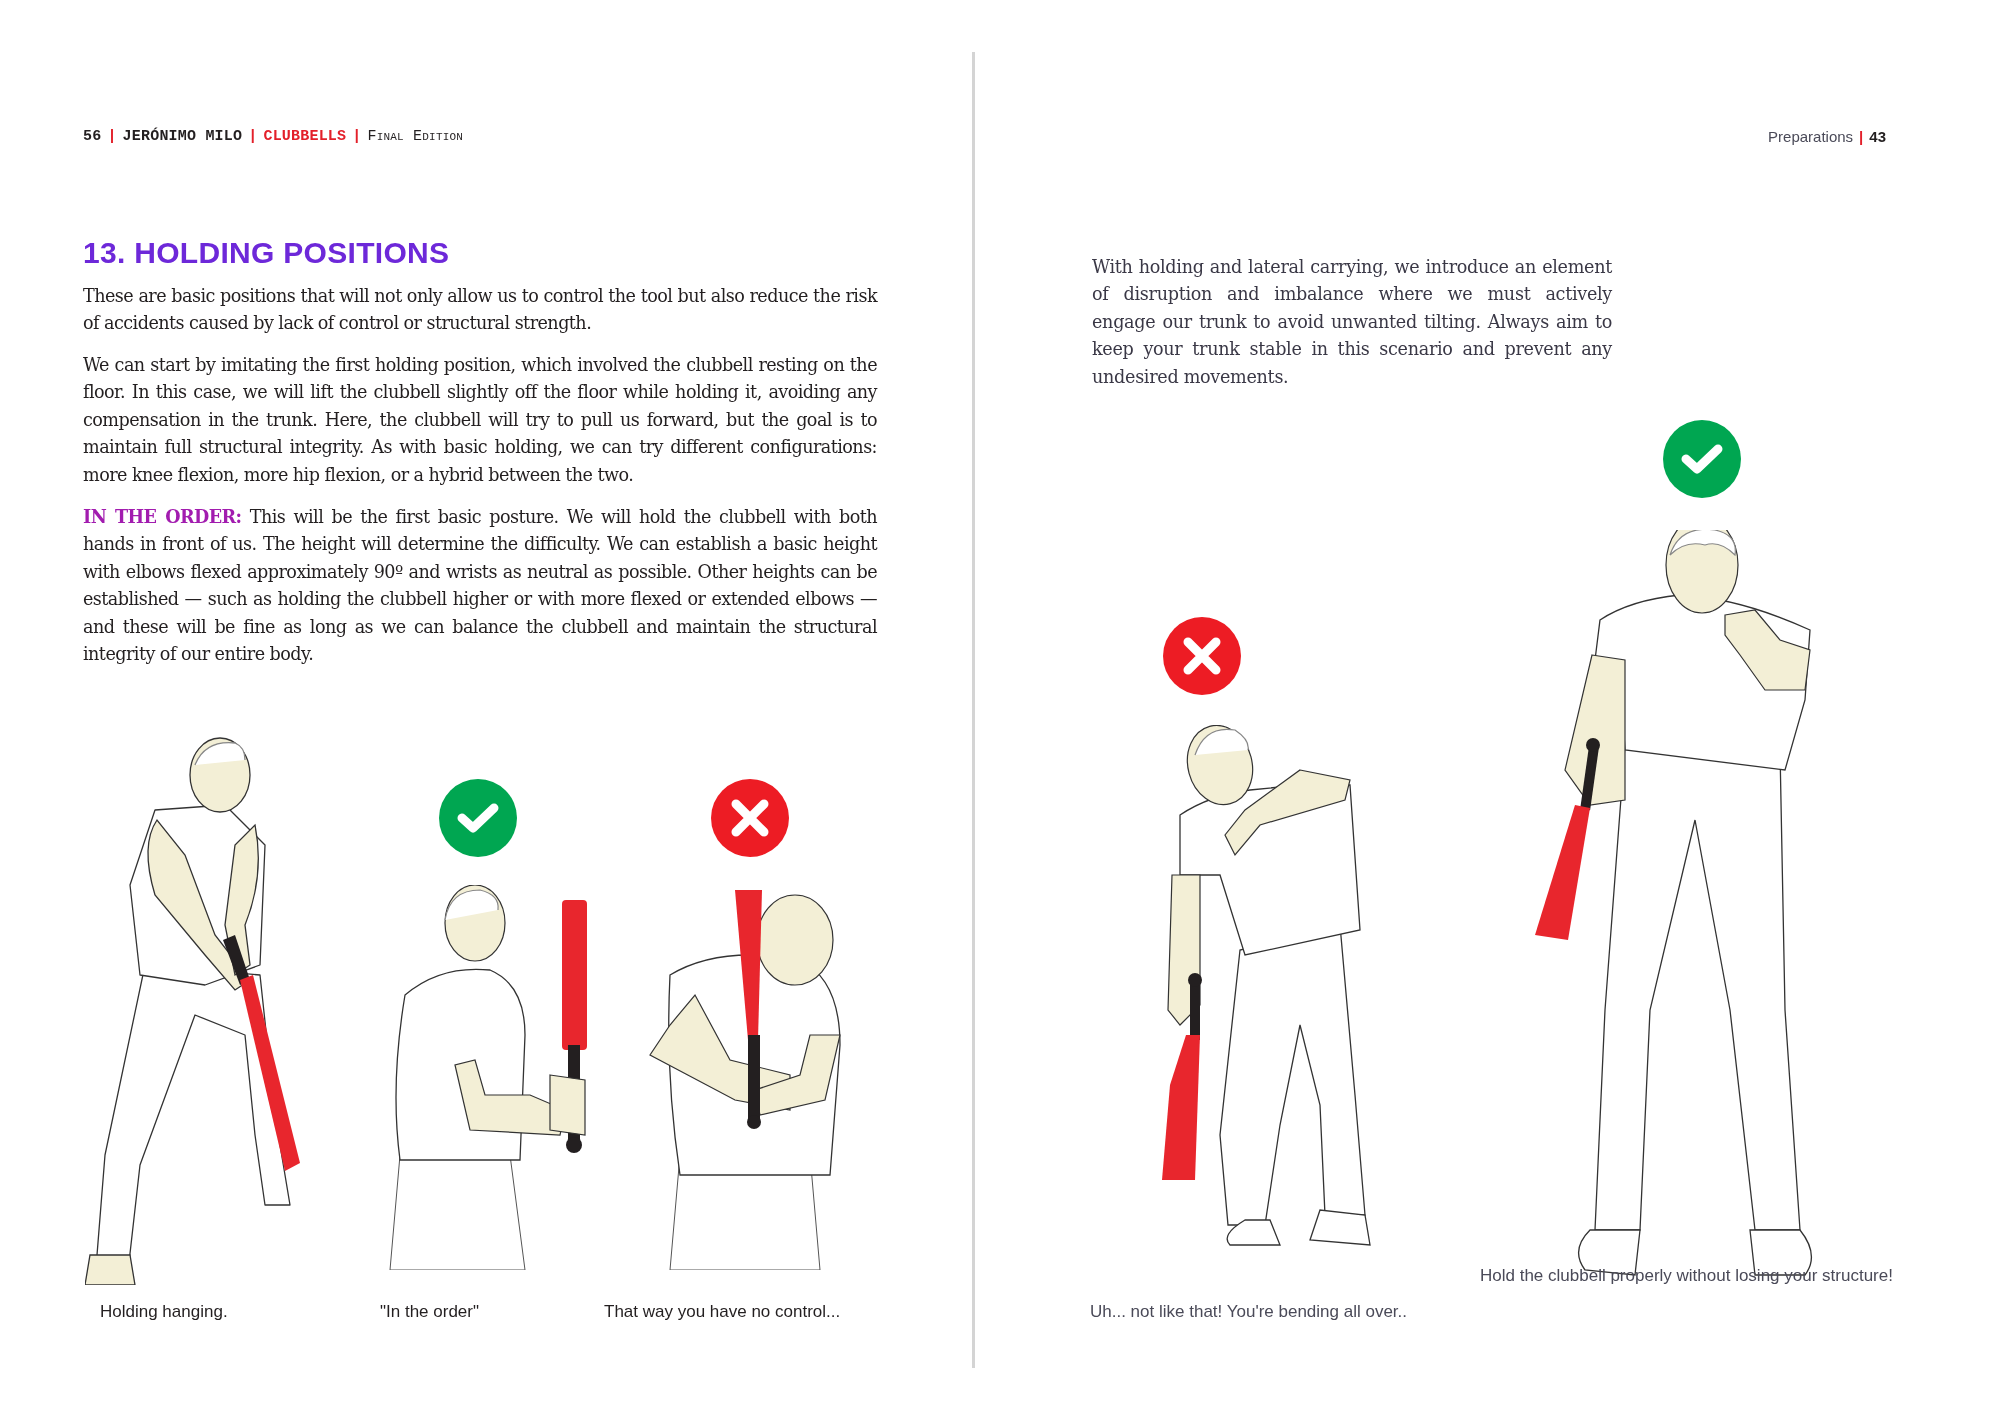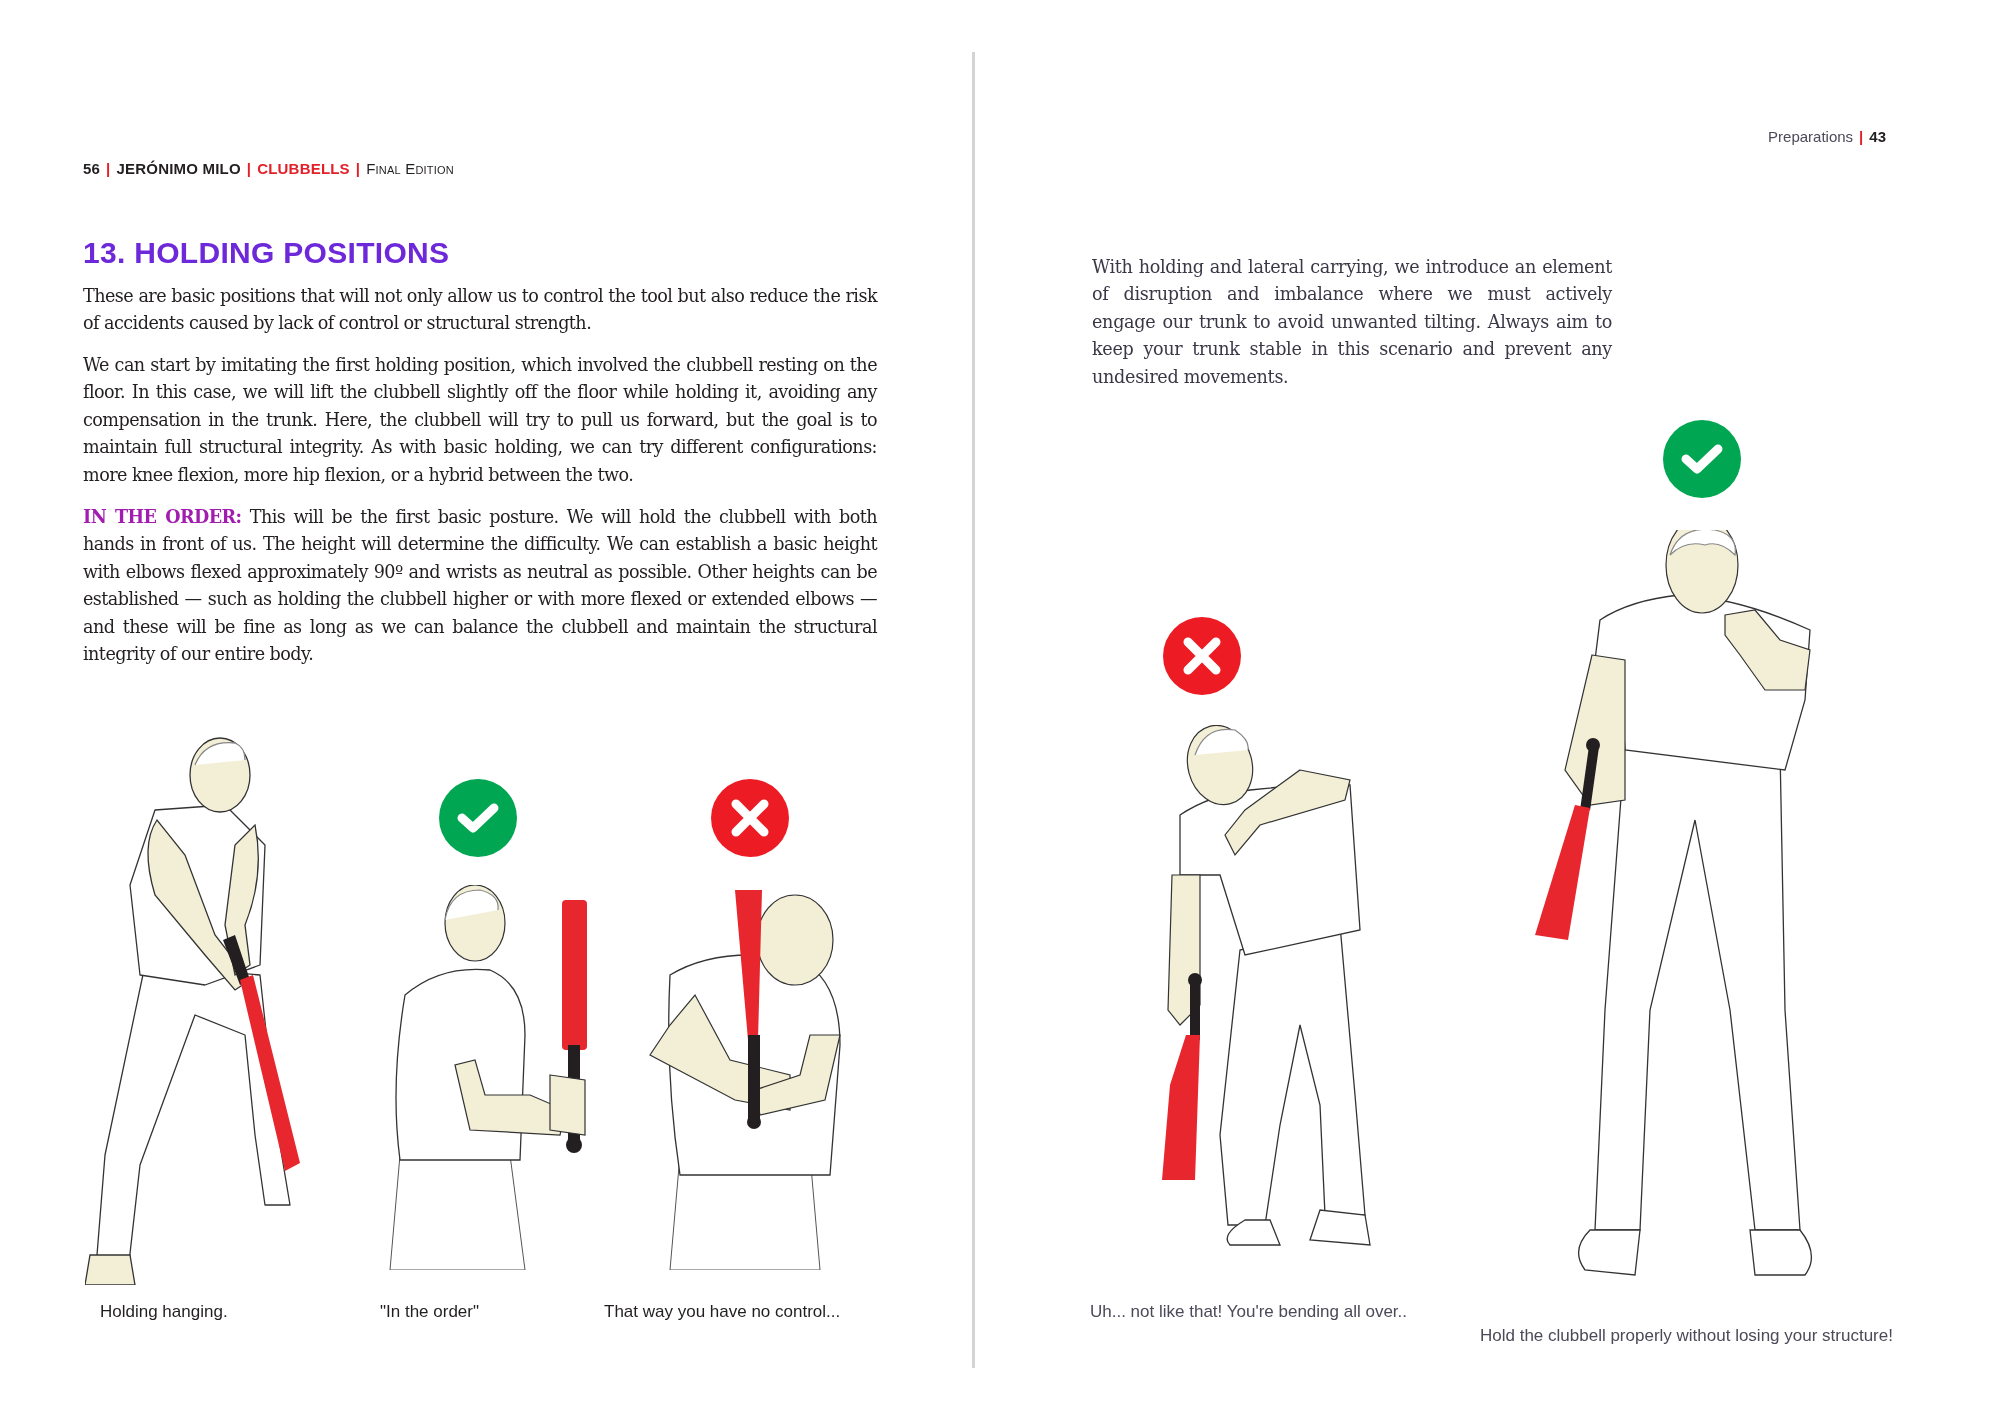--- a/index.html
+++ b/index.html
@@ -1,18 +1,18 @@
 <!DOCTYPE html>
 <html><head>
 <meta charset="utf-8">
 <style>
   html,body{margin:0;padding:0;background:#ffffff;}
   body{width:2000px;height:1421px;position:relative;overflow:hidden;font-family:"DejaVu Serif",serif;color:#231f20;}
   .abs{position:absolute;}
-  .hdr{font-family:Liberation Sans, sans-serif;font-size:15px;font-weight:bold;white-space:nowrap;letter-spacing:0.2px;margin-top:32px;}
+  .hdr{font-family:Liberation Mono, monospace;font-size:15px;font-weight:bold;white-space:nowrap;letter-spacing:0.2px;}
   .hdr .sep{color:#e3202a;margin:0 6px;font-weight:bold;}
   .hdr .red{color:#e3202a;}
   .hdr .sc{font-variant:small-caps;font-weight:normal;font-size:15px;}
   .hdr-right{font-family:"Liberation Sans",sans-serif;font-size:15px;white-space:nowrap;color:#4a4a58;}
   .hdr-right .num{color:#231f20;font-weight:bold;}
   .hdr-right .sep{color:#e3202a;font-weight:bold;margin:0 6px;}
   .title{font-family:"Liberation Sans",sans-serif;font-weight:bold;font-size:30px;color:#6d28d9;letter-spacing:0.3px;margin-top:41px;}
   .para{font-family:"DejaVu Serif",serif;font-size:17.6px;line-height:27.4px;text-align:justify;color:#231f20;letter-spacing:-0.55px;margin-top:45px;}
   .para .lead{color:#a21caf;font-weight:bold;}
   .para-right{font-family:"DejaVu Serif",serif;font-size:17.6px;line-height:27.4px;color:#3a3846;text-align:justify;letter-spacing:-0.3px;}
@@ -146,13 +146,13 @@
     <path d="M140 25 Q150 -5 185 0 Q208 5 205 25 Q190 10 175 15 Q155 10 140 25 Z" fill="#fff" stroke="#888" stroke-width="1.2"></path>
     <path d="M62 125 L95 130 L95 270 L60 275 L35 240 Z" fill="#f3efd6" stroke="#333" stroke-width="1.2"></path>
     <path d="M195 85 L225 80 L250 110 L280 120 L275 160 L235 160 L210 125 L195 105 Z" fill="#f3efd6" stroke="#333" stroke-width="1.2"></path>
     <rect x="55" y="215" width="10" height="65" fill="#231f20" transform="rotate(8 60 245)"></rect>
     <circle cx="63" cy="215" r="7" fill="#231f20"></circle>
     <path d="M45 275 L60 278 L38 410 L5 405 Z" fill="#e8262d"></path>
   </svg>
 </div>
 
 <div class="abs caption gray" style="left:1090px;top:1302px;width:380px;">Uh... not like that! You're bending all over..</div>
-<div class="abs caption gray" style="left:1480px;top:1326px;width:500px;">Hold the clubbell properly without losing your structure!</div>
+<div class="abs caption gray" style="left:1480px;top:1266px;width:500px;">Hold the clubbell properly without losing your structure!</div>
 
 </body></html>

